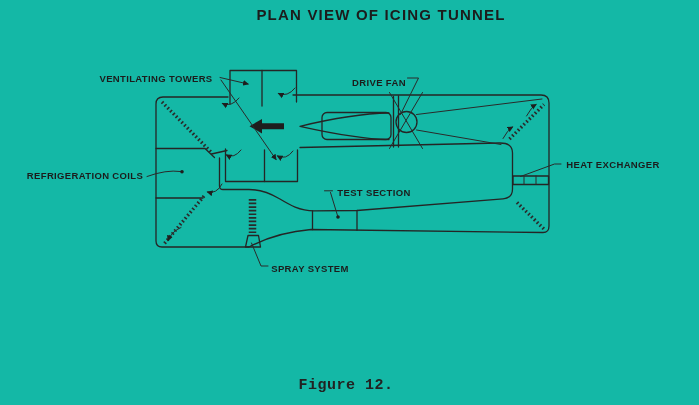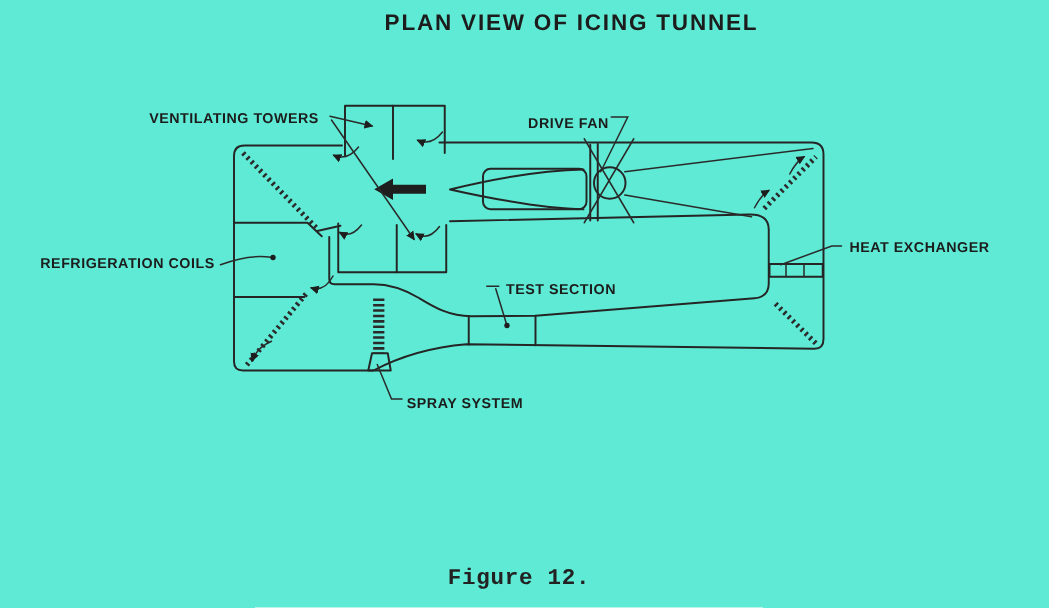--- a/index.html
+++ b/index.html
@@ -1,17 +1,17 @@
 <!DOCTYPE html>
 <html><head>
 <meta charset="utf-8">
 <style>
   html,body{margin:0;padding:0;background:#ffffff;}
   .canvas{
-    position:relative;width:699px;height:405px;background:#5eead4;
+    position:relative;width:699px;height:405px;background:#14b8a6;
     font-family:"Liberation Sans",sans-serif;overflow:hidden;
   }
   svg{display:block}
   .stroke{stroke:#252525;stroke-width:1.3;fill:none;stroke-linecap:round;stroke-linejoin:round;}
   .thin{stroke:#2a2a2a;stroke-width:1;fill:none;stroke-linecap:round;}
   .hatch{stroke:#2a2a2a;stroke-width:3.4;fill:none;stroke-dasharray:1.6 2.4;}
   .stripes{stroke:#2a2a2a;stroke-width:7.5;fill:none;stroke-dasharray:1.7 1.9;}
   .fill-ink{fill:#1e1e1e;stroke:none;}
   .dot{fill:#1e1e1e;stroke:none;}
   .lbl{

